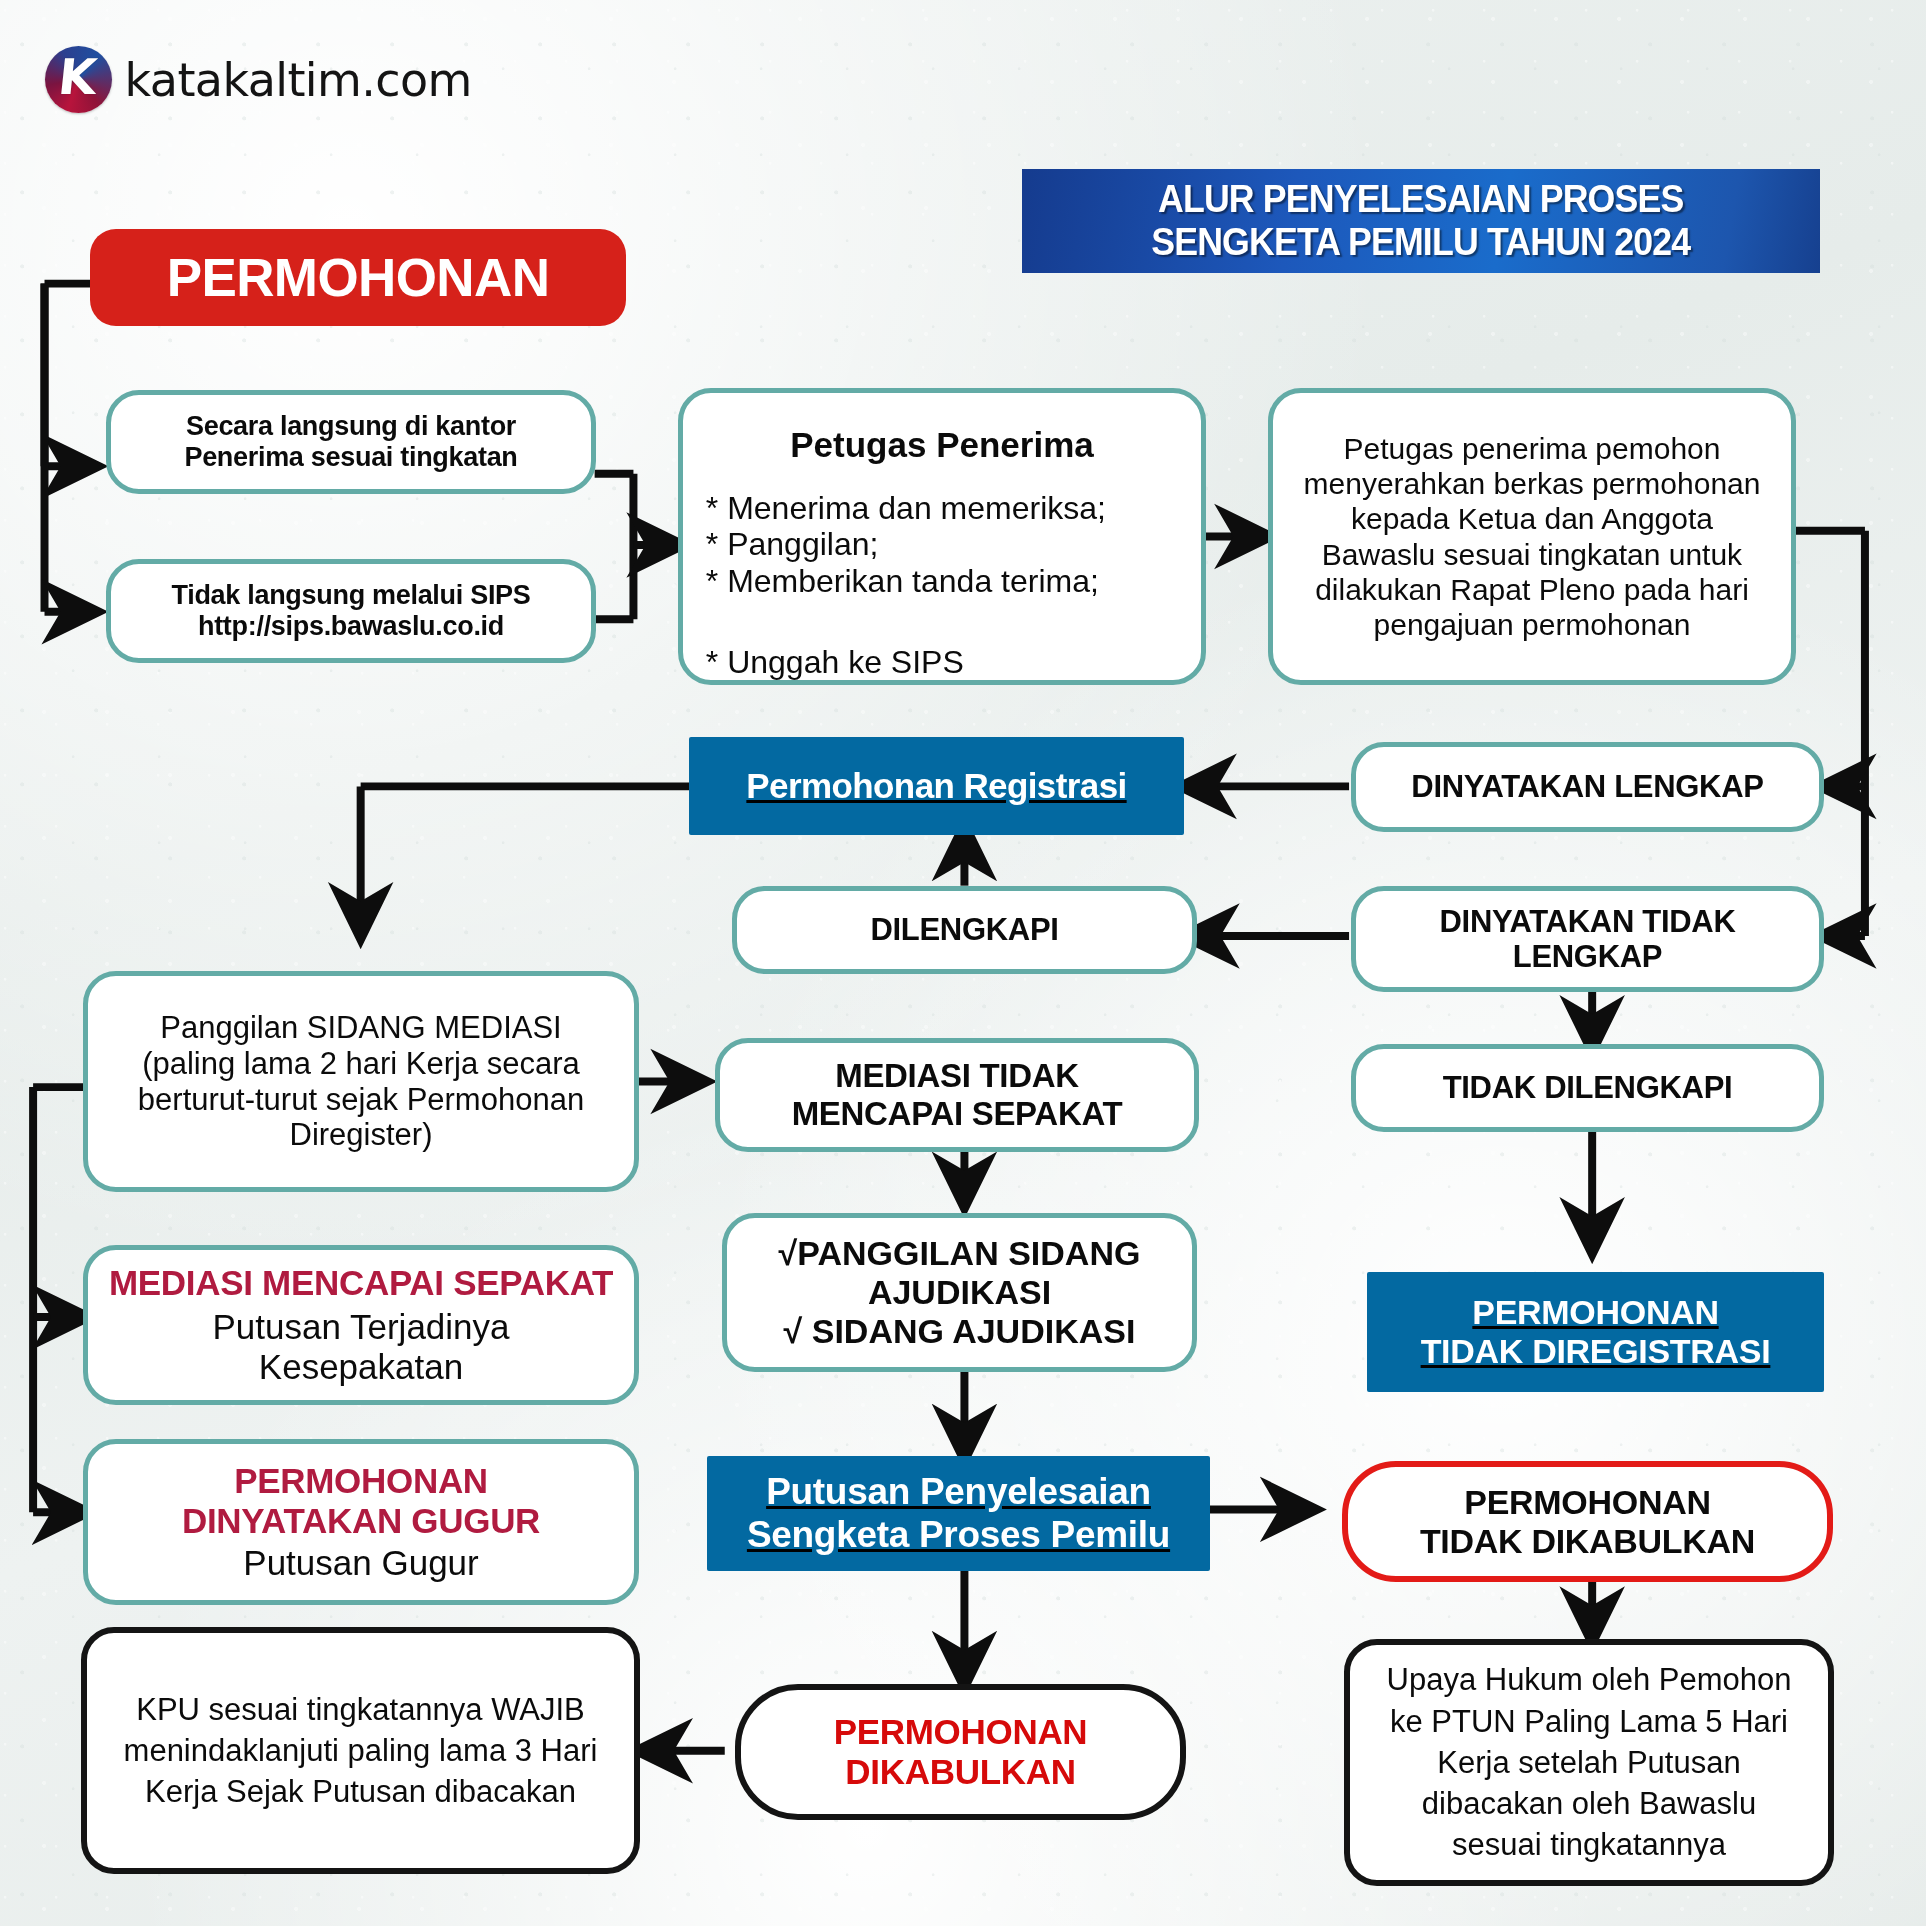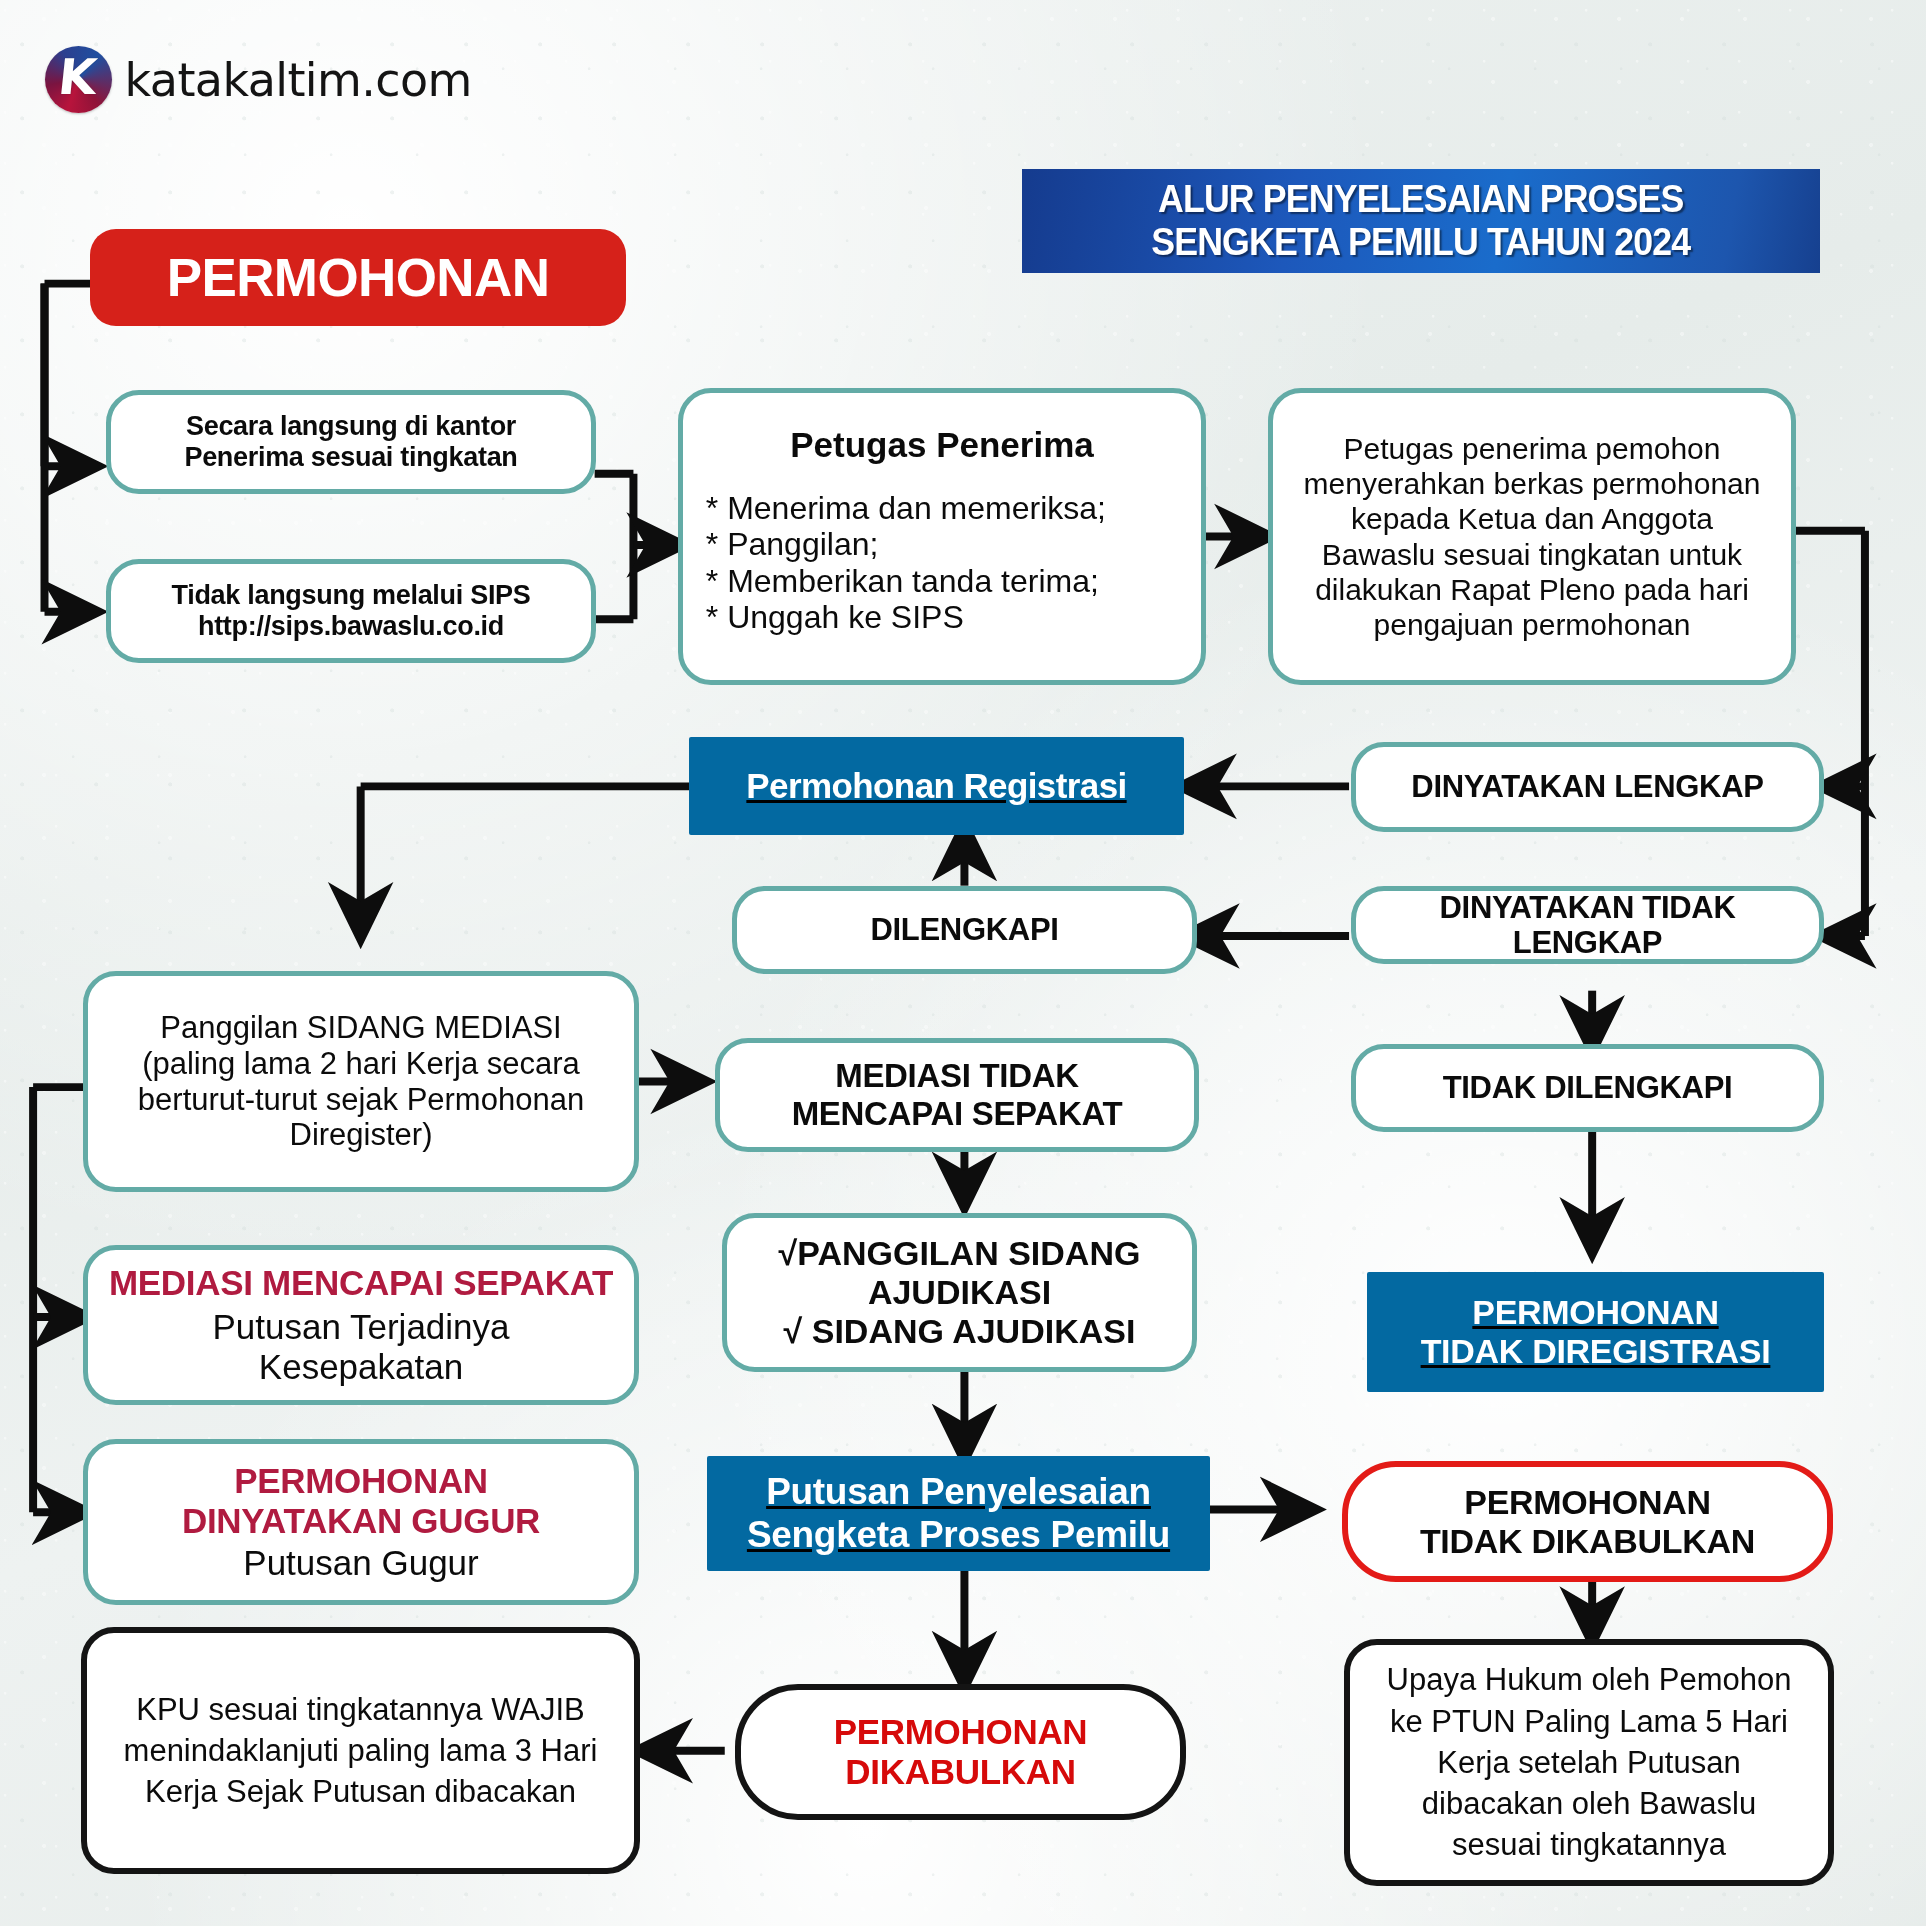--- a/index.html
+++ b/index.html
@@ -159,41 +159,41 @@
   <span class="b t-blk cond ln" style="font-size:27px;">Tidak langsung melalui SIPS</span>
   <span class="b t-blk cond ln" style="font-size:27px;">http://sips.bawaslu.co.id</span>
 </div>
 
 <div class="node teal" style="left:678px;top:388px;width:528px;height:297px;padding:17px 19.4px;justify-content:flex-start;">
   <span class="b t-blk ln" style="font-size:35px;margin-top:15px;">Petugas Penerima</span>
   <div style="width:100%;text-align:left;margin-top:25px;padding-left:6.8px;">
     <span class="t-blk ln" style="font-size:32px;">* Menerima dan memeriksa;</span>
     <span class="t-blk ln" style="font-size:32px;">* Panggilan;</span>
     <span class="t-blk ln" style="font-size:32px;">* Memberikan tanda terima;</span>
-    <span class="t-blk ln" style="font-size:32px;">* Unggah ke SIPS</span>
+    <span class="t-blk ln" style="font-size:32px;margin-top:45px;">* Unggah ke SIPS</span>
   </div>
 </div>
 
 <div class="node teal" style="left:1268px;top:388px;width:528px;height:297px;padding:10.3px 24px;">
   <span class="t-blk" style="font-size:30px;line-height:1.17;">Petugas penerima pemohon menyerahkan berkas permohonan kepada Ketua dan Anggota Bawaslu sesuai tingkatan untuk dilakukan Rapat Pleno pada hari pengajuan permohonan</span>
 </div>
 
 <div class="node redfill" style="left:689px;top:737px;width:495px;height:98px;">
   <span class="b t-wht" style="font-size:35px;letter-spacing:-0.6px;">Permohonan Registrasi</span>
 </div>
 
 <div class="node teal" style="left:1351px;top:742px;width:473px;height:90px;">
   <span class="b t-blk cond" style="font-size:31px;">DINYATAKAN LENGKAP</span>
 </div>
 
 <div class="node teal" style="left:732px;top:886px;width:465px;height:88px;">
   <span class="b t-blk cond" style="font-size:31px;">DILENGKAPI</span>
 </div>
 
-<div class="node teal" style="left:1351px;top:886px;width:473px;height:78px;">
+<div class="node teal" style="left:1351px;top:886px;width:473px;height:106px;">
   <span class="b t-blk cond ln" style="font-size:31px;">DINYATAKAN TIDAK</span>
   <span class="b t-blk cond ln" style="font-size:31px;">LENGKAP</span>
 </div>
 
 <div class="node teal" style="left:1351px;top:1044px;width:473px;height:88px;">
   <span class="b t-blk cond" style="font-size:31px;">TIDAK DILENGKAPI</span>
 </div>
 
 <div class="node redfill" style="left:1367px;top:1272px;width:457px;height:120px;">
   <span class="b t-wht cond ln" style="font-size:34px;">PERMOHONAN</span>

